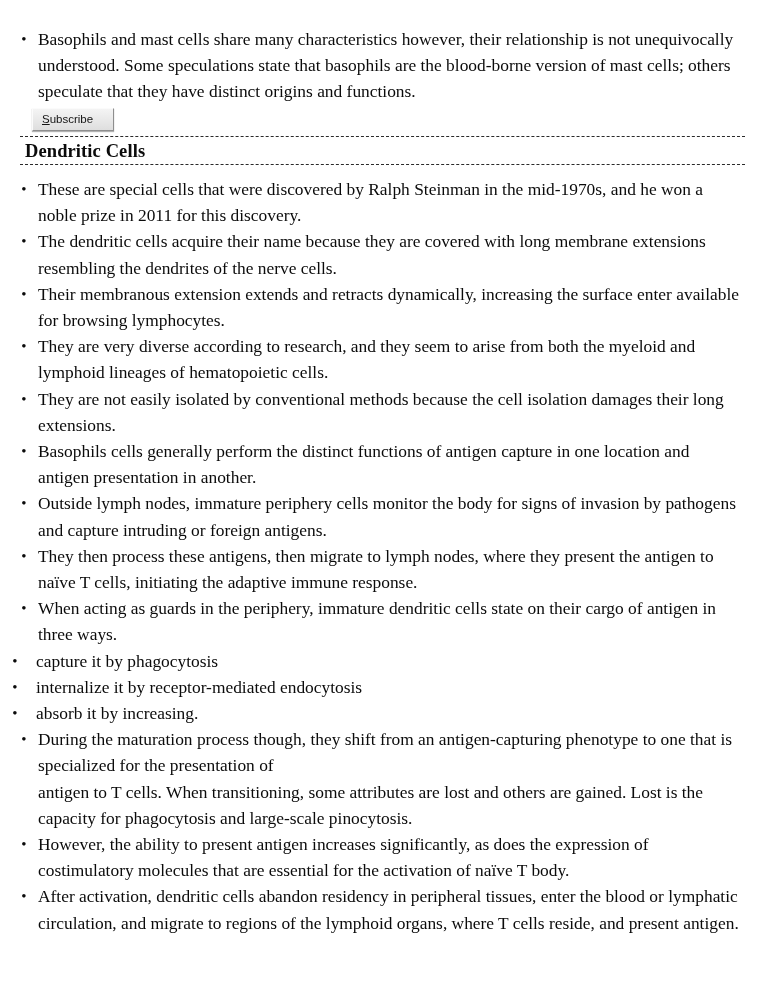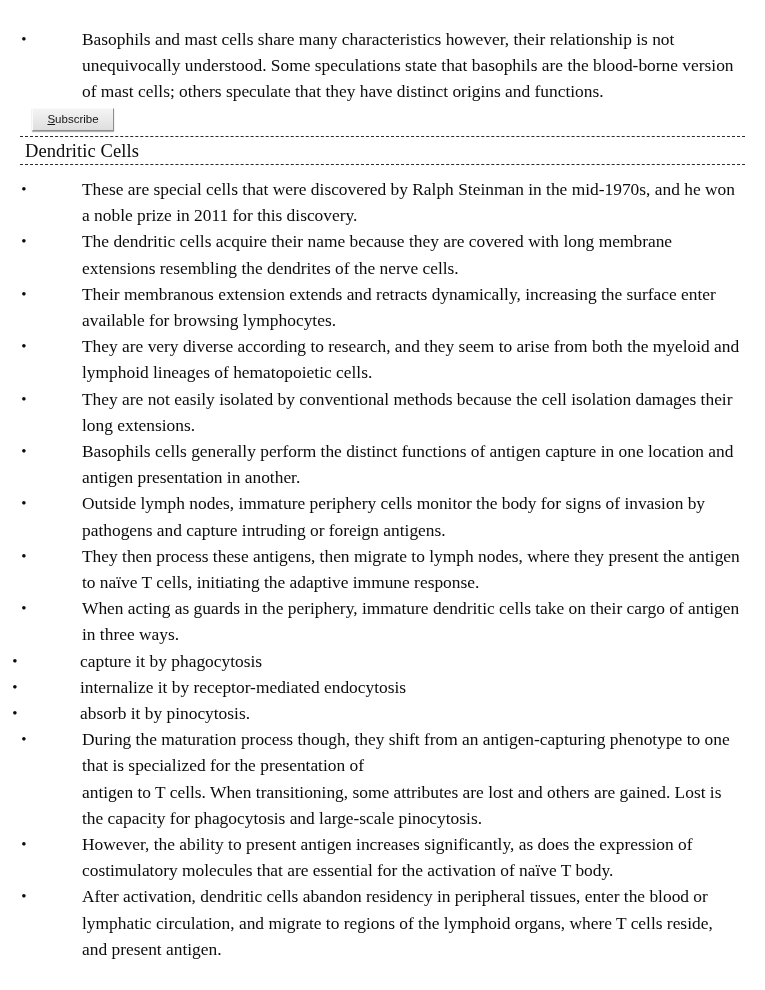--- a/index.html
+++ b/index.html
@@ -55,21 +55,20 @@
   .bullet-item.shallow {
     padding-left: 36px;
   }
   .bullet-item.shallow > .bullet-dot {
     left: 10px;
   }
 
   .bullet-text {
     display: block;
     white-space: pre-line;
-    margin-left: 44px;
   }
 
   
   #intro-block {
     position: absolute;
     left: 0;
     top: 26px;
     width: 765px;
   }
 
@@ -80,21 +79,21 @@
     top: 108px;
   }
   .subscribe-button {
     display: inline-block;
     min-width: 62px;
     padding: 3px 9px 4px 9px;
     font-family: "Liberation Sans", "DejaVu Sans", sans-serif;
     font-size: 11.5px;
     line-height: 14px;
     color: #141414;
-    text-align: center;
+    text-align: left;
     background: #ededed;
     background: linear-gradient(180deg, #f4f4f4 0%, #e8e8e8 55%, #dedede 100%);
     border-top: 1px solid #fbfbfb;
     border-left: 1px solid #fbfbfb;
     border-right: 1px solid #8e8e8e;
     border-bottom: 1px solid #8e8e8e;
     box-shadow: 0 1px 1px rgba(0,0,0,0.30);
     cursor: default;
     user-select: none;
   }
@@ -109,21 +108,21 @@
     top: 136px;
     width: 725px;
   }
   .rule-dashed {
     height: 0;
     border-top: 1.6px dashed #2a2a2a;
     width: 100%;
   }
   .section-heading {
     font-size: 18.5px;
-    font-weight: normal;
+    font-weight: bold;
     line-height: 24px;
     margin: 0;
     padding: 2px 0 1px 5px;
     letter-spacing: 0.1px;
   }
 
   
   #body-block {
     position: absolute;
     left: 0;
@@ -181,33 +180,33 @@
       <li class="bullet-item">
         <span class="bullet-dot">•</span>
         <span class="bullet-text">Outside lymph nodes, immature periphery cells monitor the body for signs of invasion by pathogens and capture intruding or foreign antigens.</span>
       </li>
       <li class="bullet-item">
         <span class="bullet-dot">•</span>
         <span class="bullet-text">They then process these antigens, then migrate to lymph nodes, where they present the antigen to naïve T cells, initiating the adaptive immune response.</span>
       </li>
       <li class="bullet-item">
         <span class="bullet-dot">•</span>
-        <span class="bullet-text">When acting as guards in the periphery, immature dendritic cells take on their cargo of antigen in three ways.</span>
+        <span class="bullet-text">When acting as guards in the periphery, immature dendritic cells state on their cargo of antigen in three ways.</span>
       </li>
       <li class="bullet-item shallow">
         <span class="bullet-dot">•</span>
         <span class="bullet-text">capture it by phagocytosis</span>
       </li>
       <li class="bullet-item shallow">
         <span class="bullet-dot">•</span>
         <span class="bullet-text">internalize it by receptor-mediated endocytosis</span>
       </li>
       <li class="bullet-item shallow">
         <span class="bullet-dot">•</span>
-        <span class="bullet-text">absorb it by pinocytosis.</span>
+        <span class="bullet-text">absorb it by increasing.</span>
       </li>
       <li class="bullet-item">
         <span class="bullet-dot">•</span>
         <span class="bullet-text">During the maturation process though, they shift from an antigen-capturing phenotype to one that is specialized for the presentation of
 antigen to T cells. When transitioning, some attributes are lost and others are gained. Lost is the capacity for phagocytosis and large-scale pinocytosis.</span>
       </li>
       <li class="bullet-item">
         <span class="bullet-dot">•</span>
         <span class="bullet-text">However, the ability to present antigen increases significantly, as does the expression of costimulatory molecules that are essential for the activation of naïve T body.</span>
       </li>

